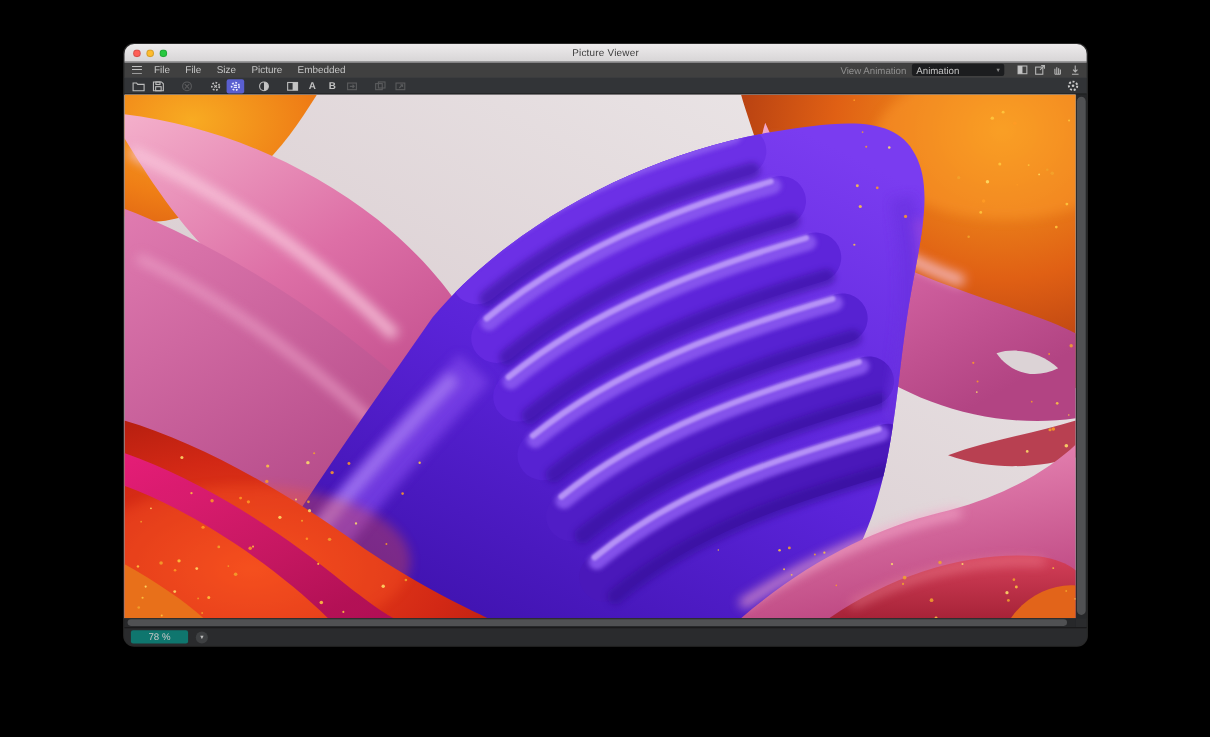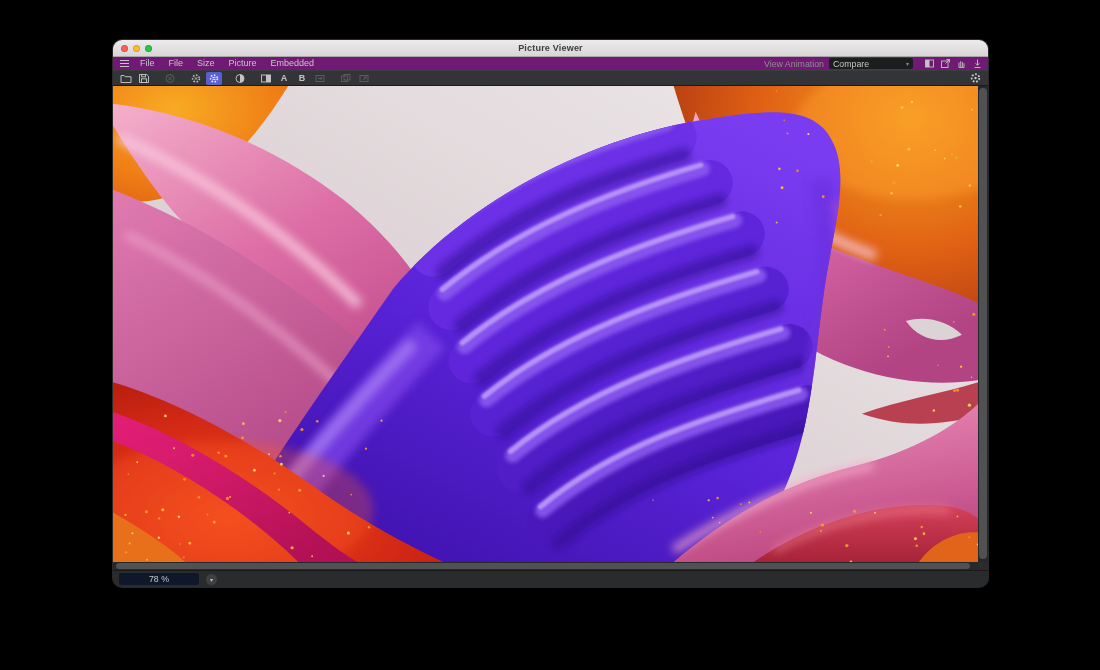--- a/index.html
+++ b/index.html
@@ -5,23 +5,23 @@
   html,body{margin:0;padding:0;background:#000;}
   *{box-sizing:border-box;font-family:"Liberation Sans",sans-serif;}
   .stage{position:relative;width:1100px;height:670px;background:#000;overflow:hidden;}
   .window{position:absolute;left:113px;top:40px;width:875px;height:547px;border-radius:9px;
           overflow:hidden;display:flex;flex-direction:column;background:#2a2b2d;
           box-shadow:0 0 0 1px rgba(120,120,120,.35),0 22px 50px rgba(0,0,0,.85);}
   
   .titlebar{flex:0 0 17px;background:linear-gradient(#edebec,#d7d5d6);display:flex;align-items:center;position:relative;border-bottom:1px solid #a9a7a8;}
   .tl{width:7px;height:7px;border-radius:50%;margin-left:5px;border:.5px solid rgba(0,0,0,.15);}
   .tl:first-child{margin-left:8px;}
-  .title{position:absolute;left:0;right:0;text-align:center;font-size:9px;font-weight:700;color:#3d3d3d;letter-spacing:.2px;}
+  .title{position:absolute;left:0;right:0;text-align:center;font-size:9px;font-weight:400;color:#3d3d3d;letter-spacing:.2px;}
   
-  .menubar{flex:0 0 13px;background:#701a75;display:flex;align-items:center;padding:0 5px;font-size:9px;color:#c6c6c6;}
+  .menubar{flex:0 0 13px;background:#404040;display:flex;align-items:center;padding:0 5px;font-size:9px;color:#c6c6c6;}
   .hamburger{width:9px;height:7px;margin:0 4px 0 2px;background:repeating-linear-gradient(#c2c2c2 0 1px,transparent 1px 3px);}
   .mitem{padding:0 7px;line-height:13px;cursor:default;}
   .mspacer{flex:1;}
   .vtlabel{color:#8f8f8f;margin-right:5px;font-size:8.8px;}
   .vtselect{width:84px;height:11px;background:#1c1d1f;border-radius:2px;display:flex;align-items:center;justify-content:space-between;padding:0 4px;color:#c4c4c4;font-size:8.8px;margin-right:6px;}
   .vtcaret{color:#8a8a8a;font-size:6px;line-height:1;}
   .micon{margin-left:5px;display:flex;align-items:center;}
   
   .toolbar{flex:0 0 16px;background:#323437;display:flex;align-items:center;padding:0 4px;border-top:1px solid #3b3c3e;border-bottom:1px solid #191a1b;}
   .tbtn{width:16px;height:13px;display:flex;align-items:center;justify-content:center;border-radius:2px;margin:0 1px;}
@@ -33,21 +33,21 @@
   .viewport{flex:1;position:relative;background:#232325;border-bottom:1px solid #1a1a1b;}
   .canvas{position:absolute;left:0;top:0;right:10px;bottom:8px;overflow:hidden;background:#dcd2d5;}
   .canvas svg{display:block;width:100%;height:100%;}
   .vscroll{position:absolute;right:0;top:0;bottom:8px;width:10px;background:#27282a;}
   .vhandle{position:absolute;left:1px;top:2px;bottom:3px;width:8px;background:#505153;border-radius:4px;}
   .hscroll{position:absolute;left:0;right:10px;bottom:0;height:8px;background:#27282a;}
   .hhandle{position:absolute;top:1px;left:3px;right:8px;height:6px;background:#505153;border-radius:3px;}
   .scorner{position:absolute;right:0;bottom:0;width:10px;height:8px;background:#2a2b2d;}
   
   .statusbar{flex:0 0 16px;background:#2a2b2d;display:flex;align-items:center;padding:0 6px;gap:7px;}
-  .zoombox{width:80px;height:12px;background:#0f172a;border-radius:2px;color:#c8c8c8;font-size:8.8px;display:flex;align-items:center;justify-content:center;}
+  .zoombox{width:52px;height:12px;background:#0f766e;border-radius:2px;color:#c8c8c8;font-size:8.8px;display:flex;align-items:center;justify-content:center;}
   .zoomdrop{width:11px;height:11px;border-radius:50%;background:#3e4042;color:#bdbdbd;font-size:6px;display:flex;align-items:center;justify-content:center;}
   .statusinfo{color:#a8a8a8;font-size:8.8px;white-space:nowrap;overflow:hidden;}
 </style>
 </head>
 <body>
 
 <div class="stage">
   <div class="window">
 
     <div class="titlebar">
@@ -60,21 +60,21 @@
     <div class="menubar">
       <span class="hamburger"></span>
       <span class="mitem">File</span>
       <span class="mitem">File</span>
       <span class="mitem">Size</span>
       <span class="mitem">Picture</span>
       <span class="mitem">Embedded</span>
       <span class="mspacer"></span>
       <span class="vtlabel">View Animation</span>
       <span class="vtselect">
-        <span>Compare</span>
+        <span>Animation</span>
         <span class="vtcaret">▾</span>
       </span>
       <span class="micon">
         <svg width="11" height="11">
             <rect x="1.5" y="2" width="8" height="7" fill="none" stroke="#b4b4b4"></rect>
             <rect x="1.5" y="2" width="4" height="7" fill="#c4c4c4" stroke="none"></rect>
           </svg>
       </span>
       <span class="micon">
         <svg width="11" height="11" fill="none" stroke="#b4b4b4">

